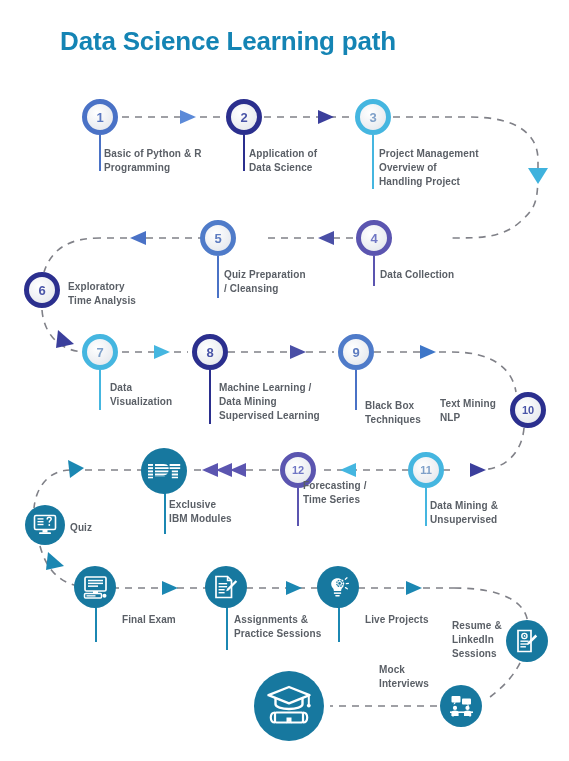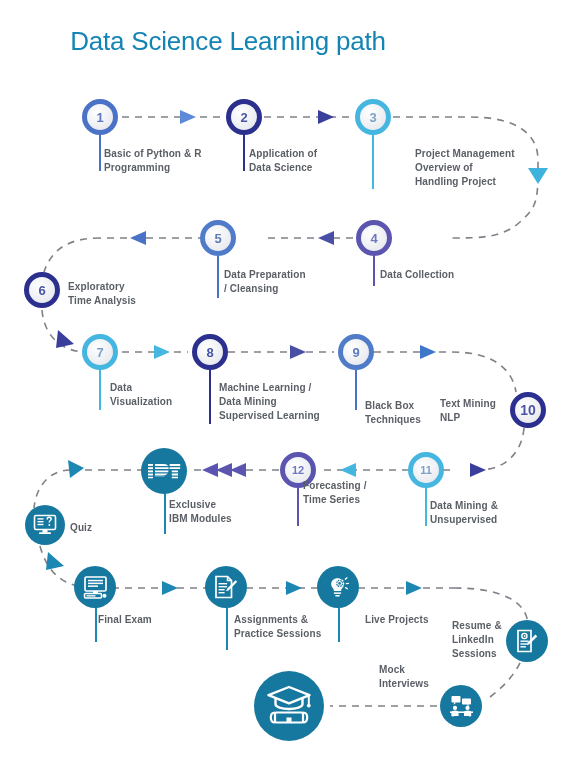--- a/index.html
+++ b/index.html
@@ -5,32 +5,32 @@
   html,body{margin:0;padding:0;background:#ffffff;}
   body{
     width:569px;height:761px;position:relative;overflow:hidden;
     font-family:"Liberation Sans","DejaVu Sans",sans-serif;
   }
   #stage{position:absolute;inset:0;width:569px;height:761px;}
   #paths{position:absolute;left:0;top:0;width:569px;height:761px;pointer-events:none;}
 
   .title{
     position:absolute;left:0;top:26px;width:456px;text-align:center;
-    font-size:26px;font-weight:normal;color:#1484b4;letter-spacing:-0.2px;
+    font-size:26px;font-weight:bold;color:#1484b4;letter-spacing:-0.2px;
     font-family:"Liberation Sans","DejaVu Sans",sans-serif;
   }
 
   
   .node{position:absolute;width:36px;height:36px;border-radius:50%;
         box-sizing:border-box;border:5px solid #4a72c6;
         background:radial-gradient(circle at 38% 34%,#ffffff 0%,#eceef2 62%,#dfe3ea 100%);
         display:flex;align-items:center;justify-content:center;
         z-index:6;}
   .node span{font-size:13px;font-weight:bold;color:#5571b8;line-height:1;}
-  .node.n10 span{font-size:14px;}
+  .node.n10 span{font-size:11px;}
   .node.n11 span,.node.n12 span{font-size:11px;}
   .node.c-blue{border-color:#4a72c6;}
   .node.c-blue span{color:#5b78c0;}
   .node.c-navy{border-color:#2b2f8e;}
   .node.c-navy span{color:#4a55a8;}
   .node.c-cyan{border-color:#45b6e0;}
   .node.c-cyan span{color:#7fa0c9;}
   .node.c-purple{border-color:#5b55b0;}
   .node.c-purple span{color:#6f76c4;}
   .node.c-midblue{border-color:#4f7bc9;}
@@ -144,35 +144,35 @@
   <div class="node c-navy" style="left:226px;top:99px;">
     <span>2</span>
   </div>
   <div class="lbl" style="left:249px;top:147px;width:110px;">Application of
 Data Science</div>
 
   <div class="stem s-cyan" style="left:372px;top:135px;height:54px;"></div>
   <div class="node c-cyan" style="left:355px;top:99px;">
     <span>3</span>
   </div>
-  <div class="lbl" style="left:379px;top:147px;width:130px;margin-left:36px;">Project Management
+  <div class="lbl" style="left:379px;top:147px;width:130px;">Project Management
 Overview of
 Handling Project</div>
 
   <div class="stem s-purple" style="left:373px;top:256px;height:30px;"></div>
   <div class="node c-purple" style="left:356px;top:220px;">
     <span>4</span>
   </div>
   <div class="lbl" style="left:380px;top:268px;width:110px;">Data Collection</div>
 
   <div class="stem s-blue" style="left:217px;top:256px;height:42px;"></div>
   <div class="node c-midblue" style="left:200px;top:220px;">
     <span>5</span>
   </div>
-  <div class="lbl" style="left:224px;top:268px;width:110px;">Data Preparation
+  <div class="lbl" style="left:224px;top:268px;width:110px;">Quiz Preparation
 / Cleansing</div>
 
   <div class="node c-navy" style="left:24px;top:272px;">
     <span>6</span>
   </div>
   <div class="lbl" style="left:68px;top:280px;width:110px;">Exploratory
 Time Analysis</div>
 
   <div class="stem s-cyan" style="left:99px;top:370px;height:40px;"></div>
   <div class="node c-cyan" style="left:82px;top:334px;">
@@ -256,21 +256,21 @@
       <rect x="2" y="1" width="21" height="14" rx="1.4" fill="none" stroke="#fff" stroke-width="1.7"></rect>
       <rect x="5" y="3.8" width="15" height="1.5" fill="#fff"></rect>
       <rect x="5" y="6.6" width="15" height="1.5" fill="#fff"></rect>
       <rect x="5" y="9.4" width="10" height="1.5" fill="#fff"></rect>
       <rect x="10" y="15" width="5" height="2.2" fill="#fff"></rect>
       <rect x="1.5" y="17.6" width="17" height="4.4" rx="1" fill="none" stroke="#fff" stroke-width="1.5"></rect>
       <rect x="3.5" y="19.2" width="9" height="1.3" fill="#fff"></rect>
       <circle cx="21.5" cy="19.8" r="2" fill="#fff"></circle>
     </svg>
   </div>
-  <div class="lbl" style="left:92px;top:613px;width:90px;padding-left:6px;">Final Exam</div>
+  <div class="lbl" style="left:116px;top:613px;width:90px;padding-left:6px;">Final Exam</div>
 
   <div class="stem s-teal" style="left:226px;top:606px;height:44px;"></div>
   <div class="ic" style="left:205px;top:566px;width:42px;height:42px;">
     <svg width="24" height="24" viewBox="0 0 24 24">
       <path d="M2,1.5h11.5l4,4v17H2z" fill="none" stroke="#fff" stroke-width="1.7"></path>
       <path d="M13.5,1.5v4h4" fill="none" stroke="#fff" stroke-width="1.5"></path>
       <rect x="4.6" y="8" width="8.5" height="1.4" fill="#fff"></rect>
       <rect x="4.6" y="11" width="8.5" height="1.4" fill="#fff"></rect>
       <rect x="4.6" y="14" width="6" height="1.4" fill="#fff"></rect>
       <rect x="4.6" y="17" width="6" height="1.4" fill="#fff"></rect>

